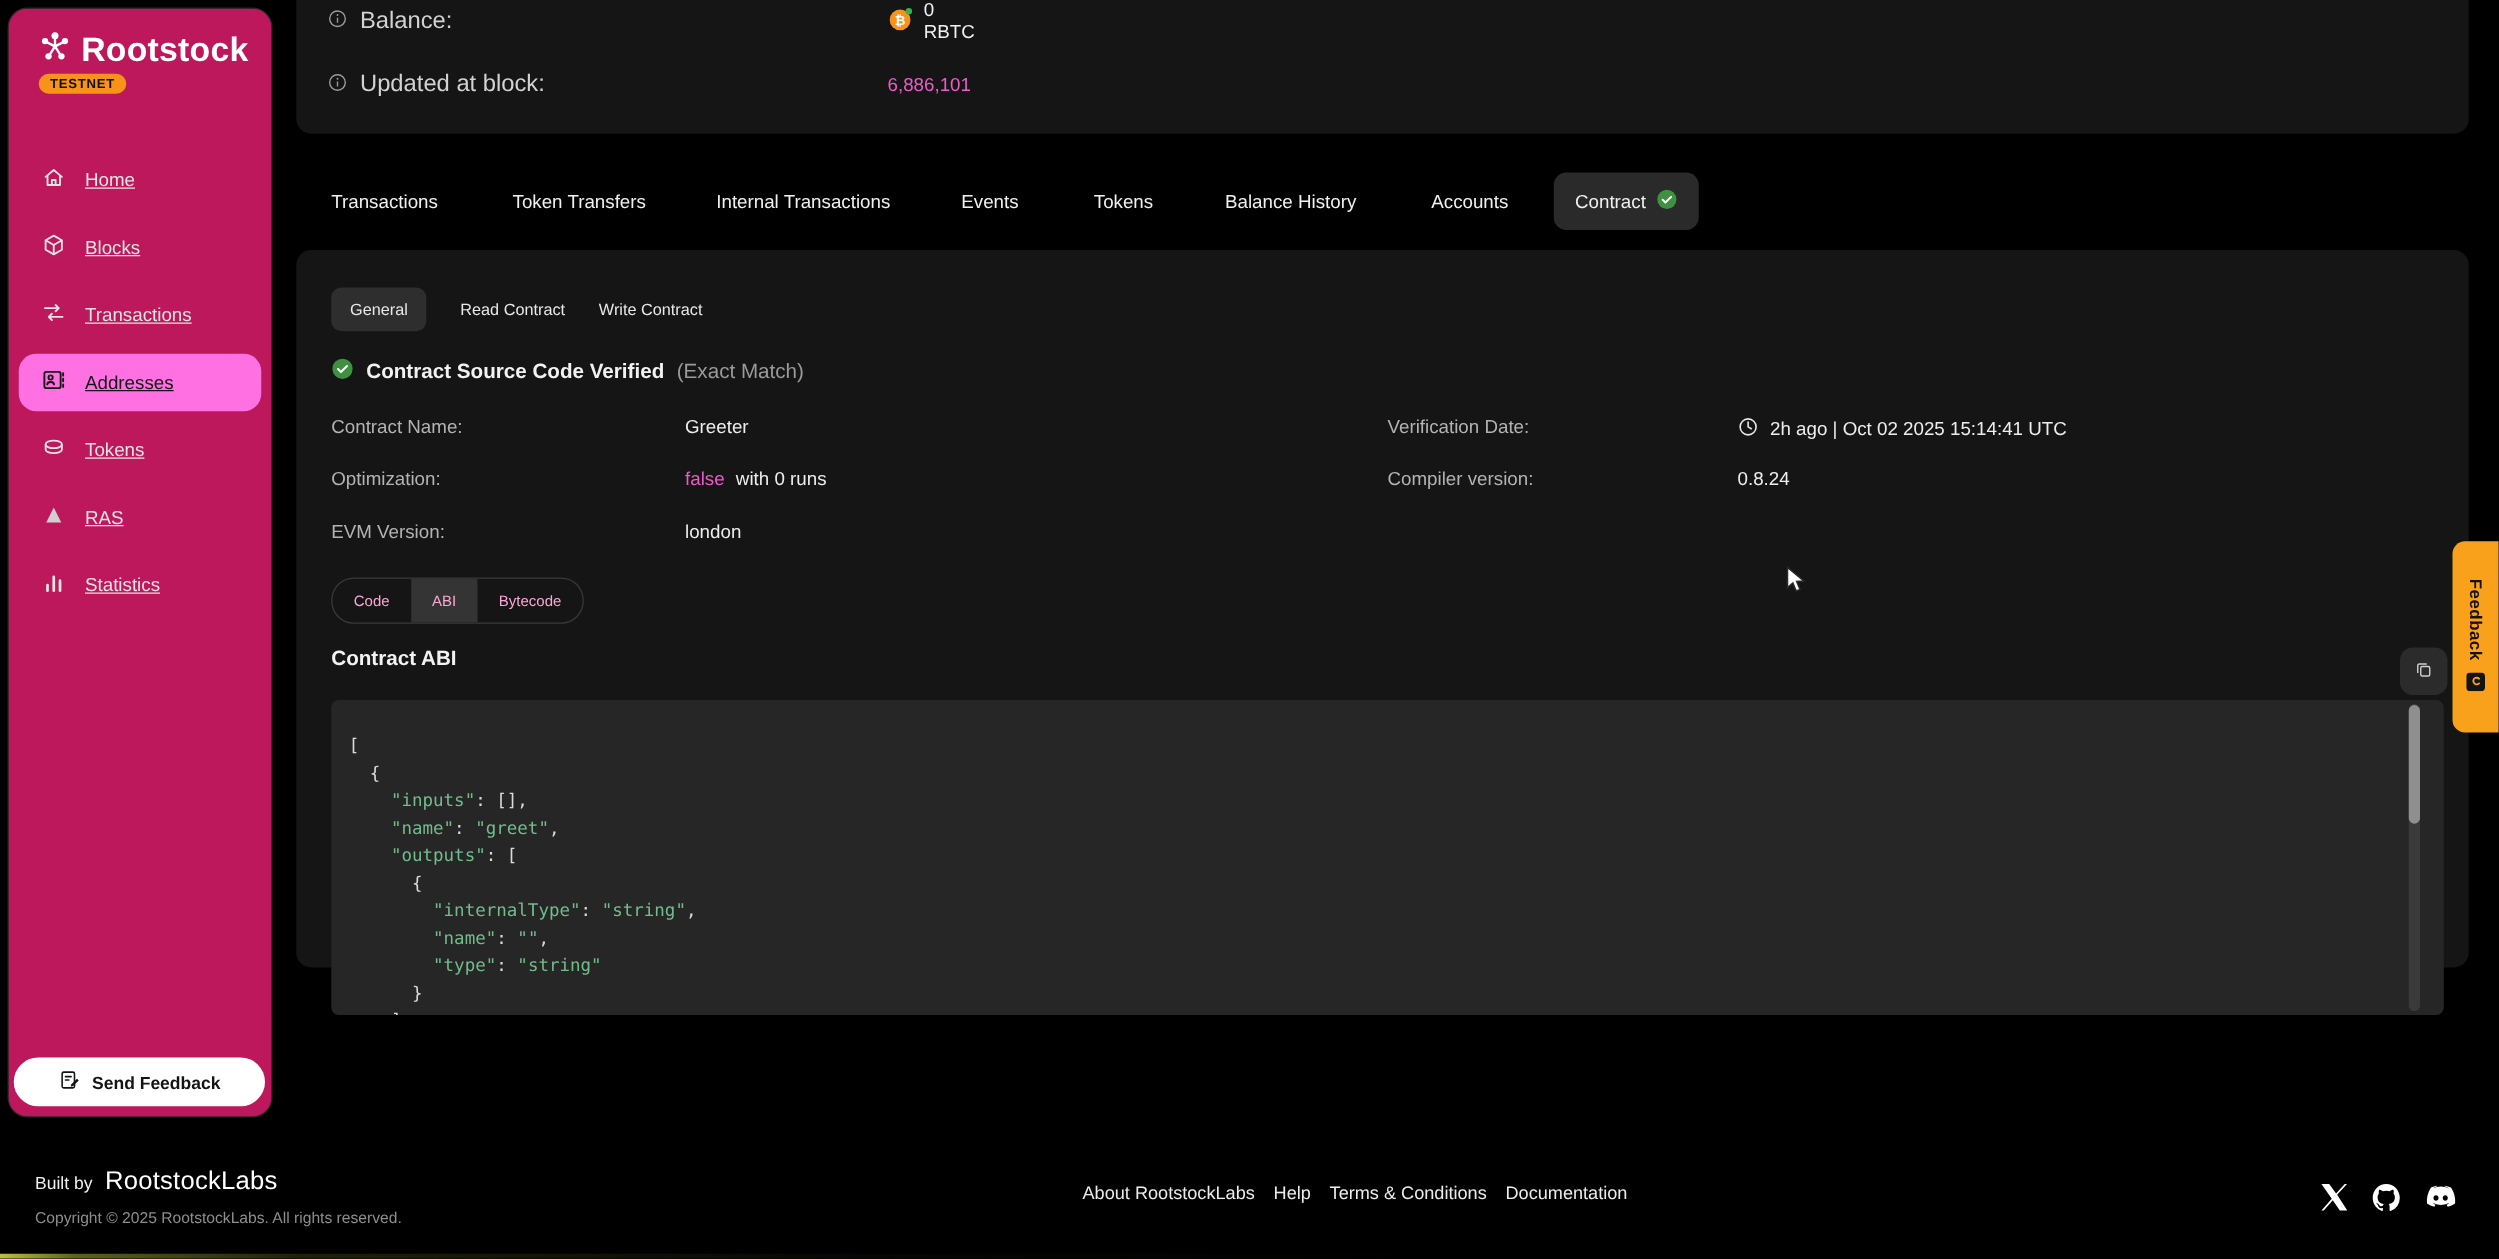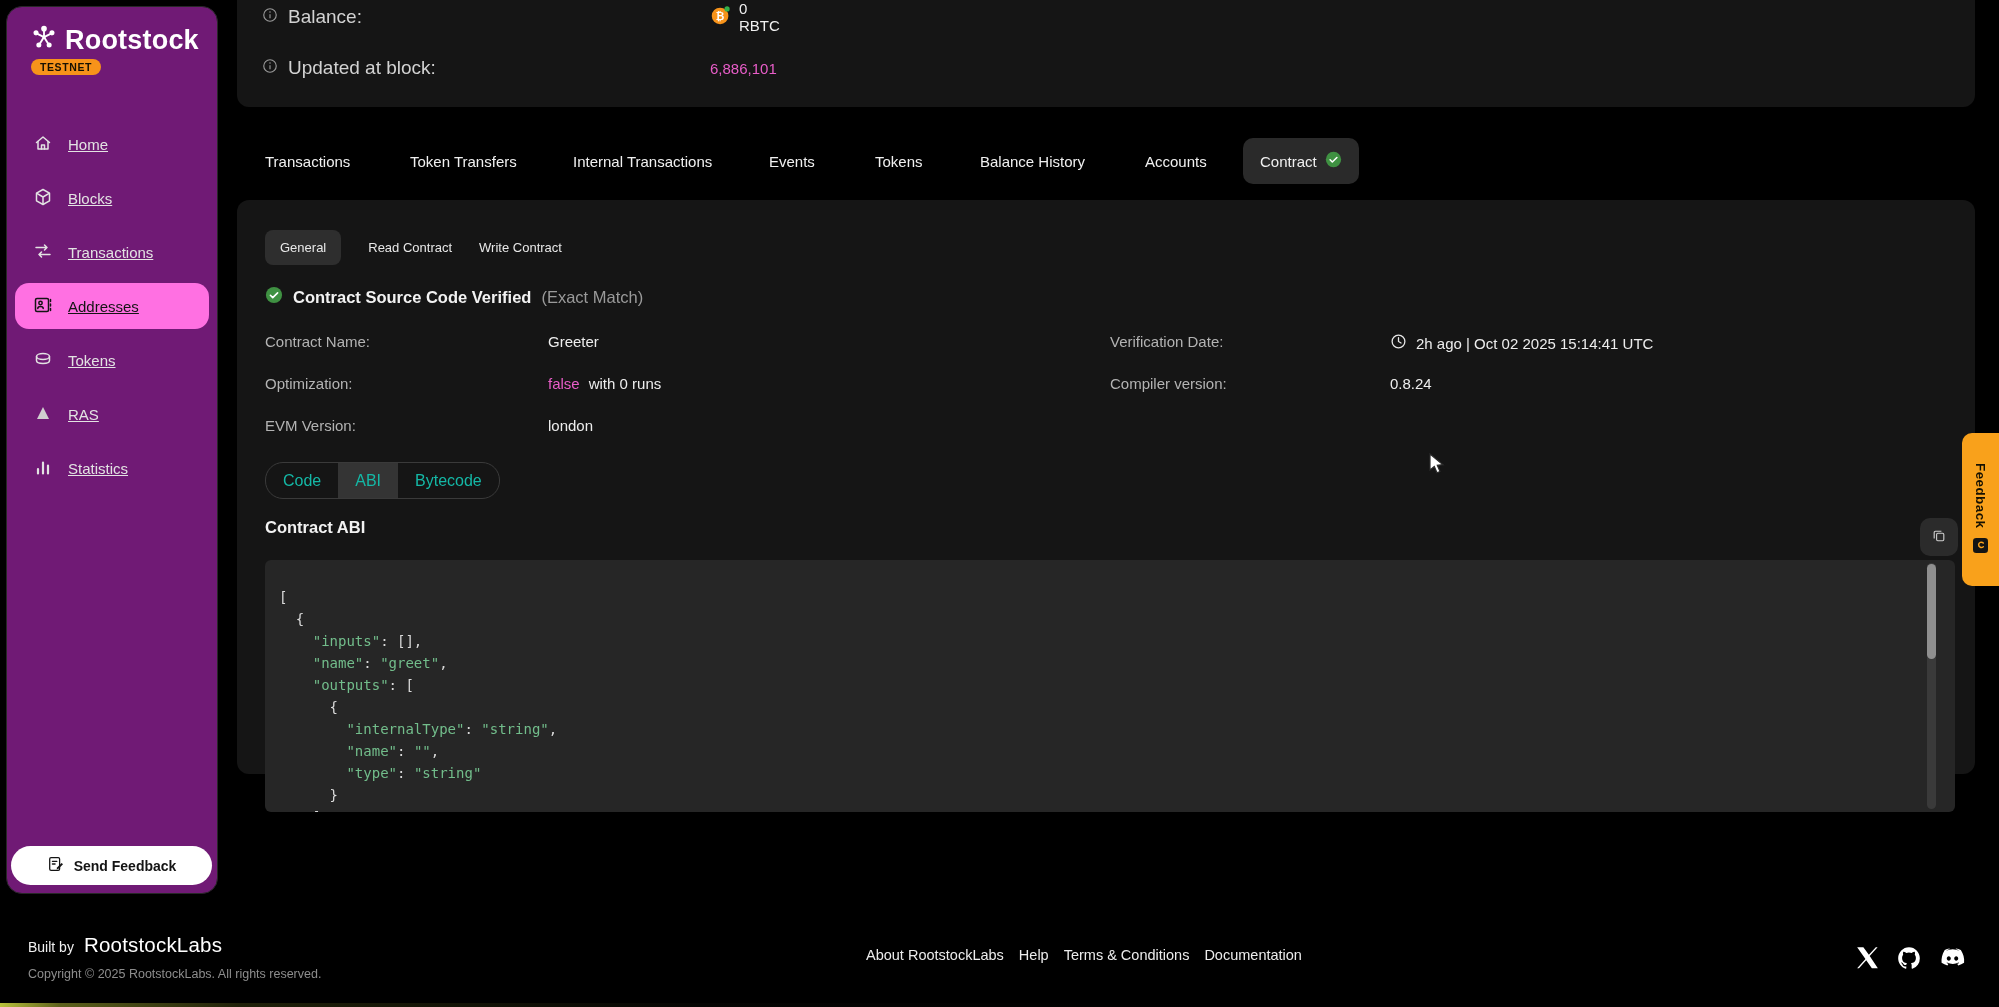--- a/index.html
+++ b/index.html
@@ -2,21 +2,21 @@
 <html><head>
 <meta charset="utf-8">
 <style>
   * { margin:0; padding:0; box-sizing:border-box; }
   html,body { width:1999px; height:1007px; background:#000; overflow:hidden;
     font-family:"Liberation Sans","DejaVu Sans",sans-serif; color:#ededed; }
   body { position:relative; }
 
   
   .sidebar { position:absolute; left:6px; top:6px; width:212px; height:888px;
-    border:1px solid #272727; border-radius:16px; background:#701a75; }
+    border:1px solid #272727; border-radius:16px; background:#be185d; }
   .logo-row { position:absolute; left:22px; top:16px; display:flex; align-items:center; gap:6px; }
   .logo-name { font-size:27px; font-weight:bold; color:#fff; letter-spacing:.2px; }
   .testnet-badge { position:absolute; left:24px; top:52px; background:#f7931a; color:#161102;
     font-size:10.5px; font-weight:bold; letter-spacing:.6px; padding:2px 9px; border-radius:9px; }
   .nav { position:absolute; left:8px; right:8px; top:114px; }
   .nav-item { height:46px; margin-bottom:8px; display:flex; align-items:center; gap:15px;
     padding-left:18px; color:#e3e3e3; font-size:15px; border-radius:14px; cursor:pointer;text-decoration:underline; }
   .nav-item svg { flex:0 0 auto; }
   .nav-item.active { background:#ff70e2; color:#141414; font-weight:500; }
   .send-feedback { position:absolute; left:4px; right:5px; bottom:8px; height:39px; background:#fff;
@@ -44,21 +44,21 @@
   .subtabs { position:absolute; left:28px; top:30px; display:flex; align-items:center; gap:27px; }
   .subtab { font-size:13px; color:#e8e8e8; cursor:pointer; padding:10px 0; }
   .subtab.active { background:#2e2e2e; border-radius:8px; padding:10px 15px; }
   .verified-row { position:absolute; left:28px; top:86px; display:flex; align-items:center; gap:10px; }
   .verified-title { font-size:16.5px; font-weight:bold; color:#f2f2f2; }
   .verified-suffix { font-size:16.5px; color:#9a9a9a; }
   .field-label { position:absolute; font-size:15px; color:#b3b3b3; }
   .field-value { position:absolute; font-size:15px; color:#ededed; display:flex; align-items:center; gap:9px; }
   .code-tabs { position:absolute; left:28px; top:262px; display:flex; border:1px solid #3a3a3a;
     border-radius:18px; overflow:hidden; height:37px; }
-  .code-tab { padding:0 17px; font-size:16px; color:#14b8a6; display:flex; align-items:center; cursor:pointer; }
+  .code-tab { padding:0 17px; font-size:12px; color:#f9a8d4; display:flex; align-items:center; cursor:pointer; }
   .code-tab.active { background:#343434; }
   .abi-heading { position:absolute; left:28px; top:318px; font-size:16.5px; font-weight:bold; color:#f2f2f2; }
   .copy-btn { position:absolute; left:1683px; top:318px; width:38px; height:38px; background:#2b2b2b;
     border:none; border-radius:10px; display:flex; align-items:center; justify-content:center; cursor:pointer; }
   .code-block { position:absolute; left:28px; top:360px; width:1690px; height:252px; background:#262626;
     border-radius:6px; overflow:hidden; padding:26px 24px 0 14px;
     font-family:"DejaVu Sans Mono","Liberation Mono",monospace; font-size:14px; line-height:22px; color:#dadada; }
   .code-line { white-space:pre; }
   .code-line .str { color:#72bd8b; }
   .sb-track { position:absolute; right:3px; top:3px; bottom:3px; width:9px; background:#3a3a3a; border-radius:5px; }

